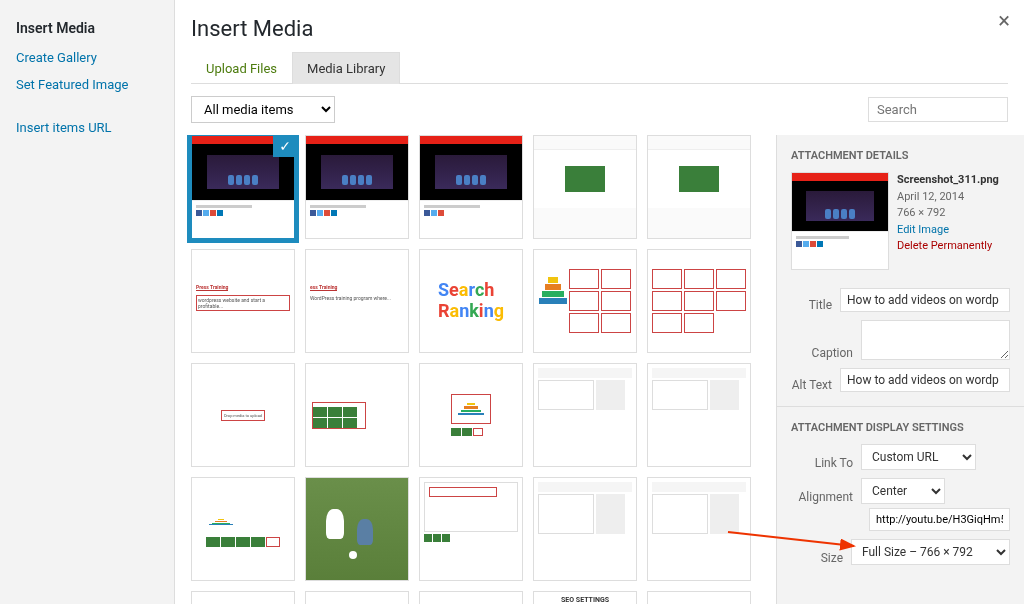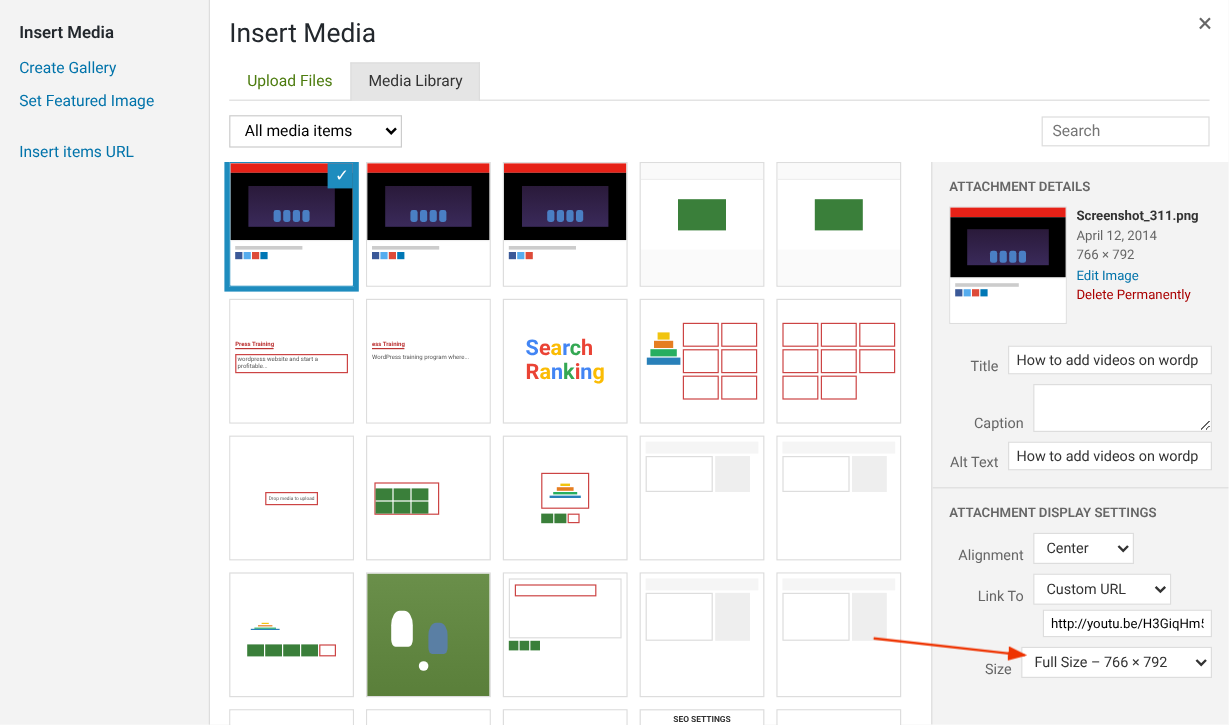--- a/index.html
+++ b/index.html
@@ -415,26 +415,26 @@
         </div>
         <div class="field">
           <label>Alt Text</label>
           <input type="text" value="How to add videos on wordp" style="">
         </div>
 
         <hr>
 
         <h3>ATTACHMENT DISPLAY SETTINGS</h3>
         <div class="field">
+          <label>Link To</label>
+          <select style="flex:0 0 110px"><option>Custom URL</option></select>
+        </div>
+        <div class="field">
           <label>Alignment</label>
           <select style="flex:0 0 80px"><option>Center</option></select>
-        </div>
-        <div class="field">
-          <label>Link To</label>
-          <select style="flex:0 0 110px"><option>Custom URL</option></select>
         </div>
         <div class="url-field">
           <input type="text" value="http://youtu.be/H3GiqHm5r0" style="">
         </div>
         <div class="field">
           <label>Size</label>
           <select><option>Full Size – 766 × 792</option></select>
         </div>
       </div>
     </div>

